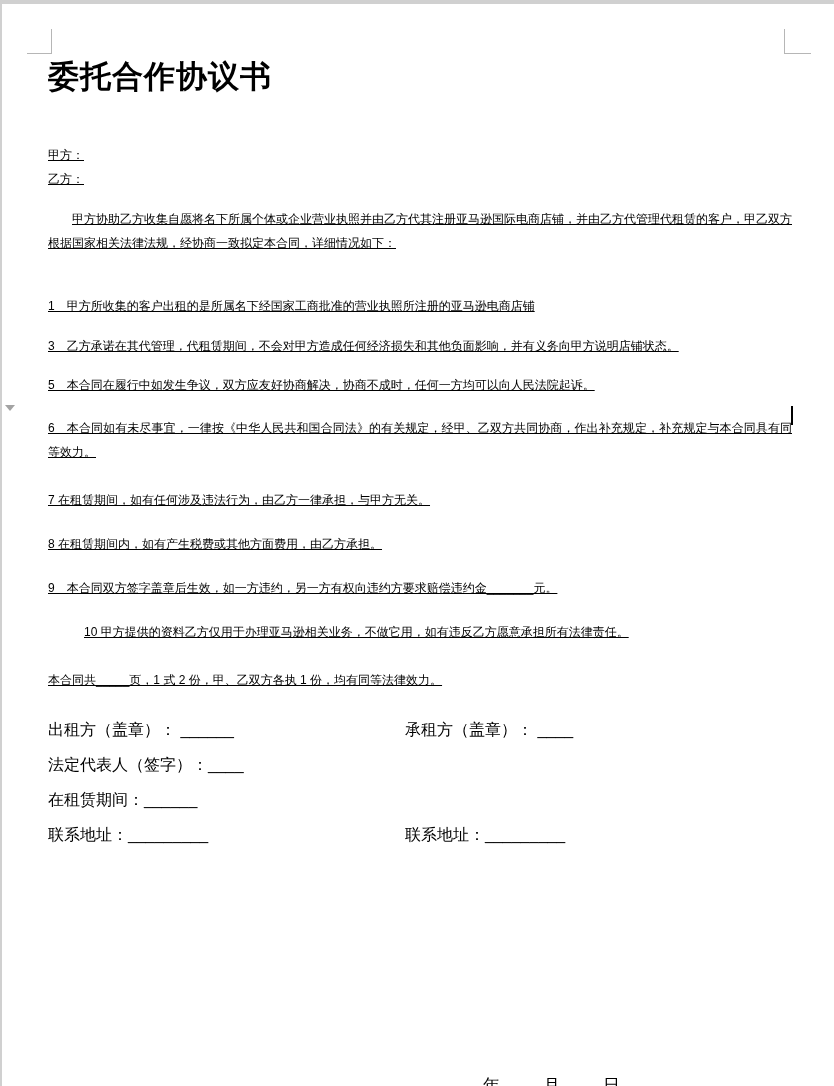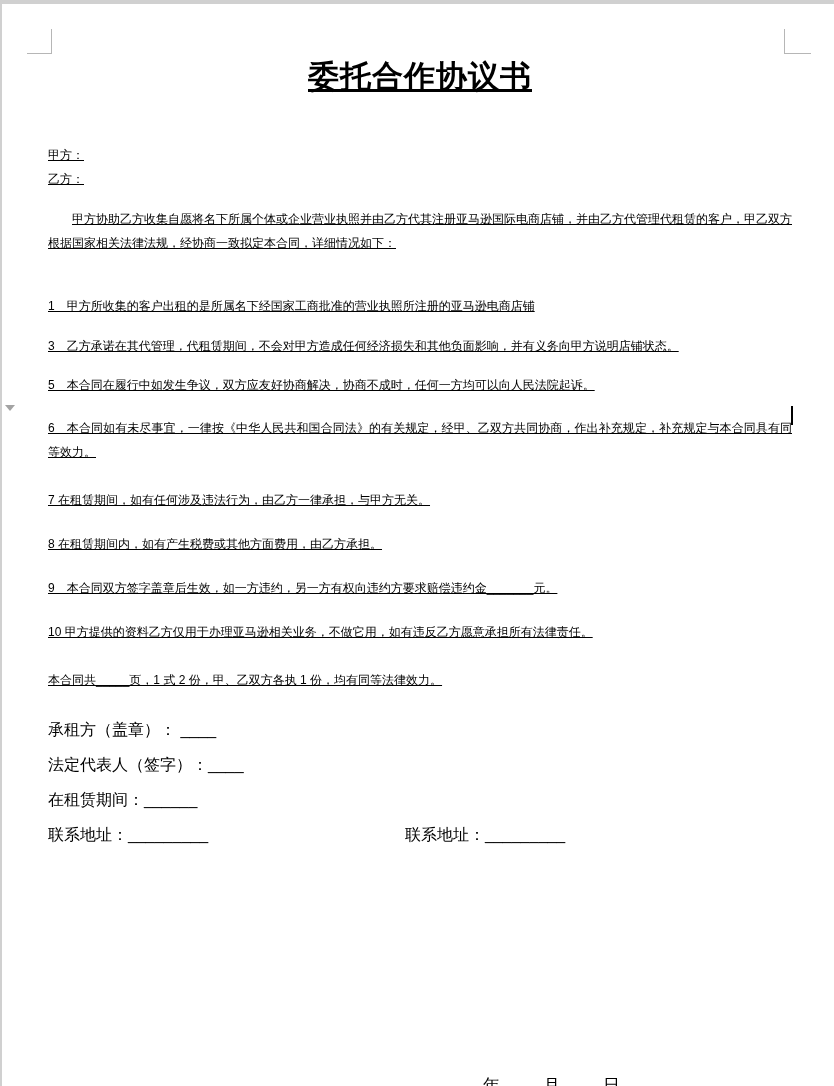--- a/index.html
+++ b/index.html
@@ -45,47 +45,45 @@
     border-bottom: 1px solid #b6b6b6;
   }
   .content {
     position: absolute;
     left: 46px;
     top: 0;
     width: 744px;
   }
   .doc-title {
     margin: 52px 0 0 0;
-    text-align: center;
     font-family: "Liberation Serif", serif;
     font-weight: bold;
     font-size: 31px;
     line-height: 42px;
     letter-spacing: 1px;
-    text-decoration: underline;
   }
   p {
     margin: 0;
     font-size: 12px;
     line-height: 24px;
     text-align: justify;
     word-break: break-all;
     text-decoration: underline;
   }
   .party-block { margin-top: 45px; }
   .intro { margin-top: 16px; text-indent: 2em; }
   .clause-1  { margin-top: 39px; }
   .clause-2  { margin-top: 23px; }
   .clause-3  { margin-top: 16px; }
   .clause-5  { margin-top: 15px; }
   .clause-6  { margin-top: 19px; }
   .clause-7  { margin-top: 24px; }
   .clause-8  { margin-top: 20px; }
   .clause-9  { margin-top: 20px; }
-  .clause-10 { margin-top: 20px; }
+  .clause-10 { margin-top: 20px; margin-left: 36px; }
   .copies-line { margin-top: 24px; }
   .sig-block { margin-top: 26px; }
   .sig-row {
     display: flex;
     margin-bottom: 11px;
     font-size: 16px;
     line-height: 24px;
   }
   .sig-left { width: 357px; flex: 0 0 357px; }
   .sig-right { flex: 1; }
@@ -143,20 +141,21 @@
       <p class="clause-6">6　本合同如有未尽事宜，一律按《中华人民共和国合同法》的有关规定，经甲、乙双方共同协商，作出补充规定，补充规定与本合同具有同等效力。</p>
       <p class="clause-7">7 在租赁期间，如有任何涉及违法行为，由乙方一律承担，与甲方无关。</p>
       <p class="clause-8">8 在租赁期间内，如有产生税费或其他方面费用，由乙方承担。</p>
       <p class="clause-9">9　本合同双方签字盖章后生效，如一方违约，另一方有权向违约方要求赔偿违约金_______元。</p>
       <p class="clause-10">10 甲方提供的资料乙方仅用于办理亚马逊相关业务，不做它用，如有违反乙方愿意承担所有法律责任。</p>
 
       <p class="copies-line">本合同共_____页，1 式 2 份，甲、乙双方各执 1 份，均有同等法律效力。</p>
 
       <div class="sig-block">
         <div class="sig-row">
+          <span class="sig-left">出租方（盖章）：  ______</span>
           <span class="sig-right">承租方（盖章）：  ____</span>
         </div>
         <div class="sig-row">
           <span class="sig-left">法定代表人（签字）：____</span>
         </div>
         <div class="sig-row">
           <span class="sig-right">在租赁期间：______</span>
         </div>
         <div class="sig-row">
           <span class="sig-left">联系地址：_________</span>

